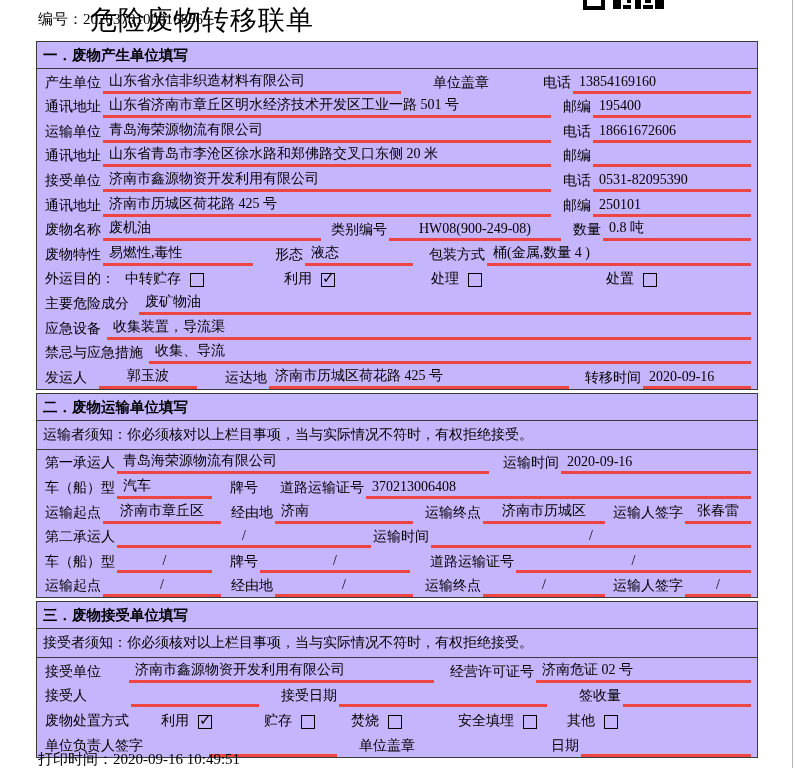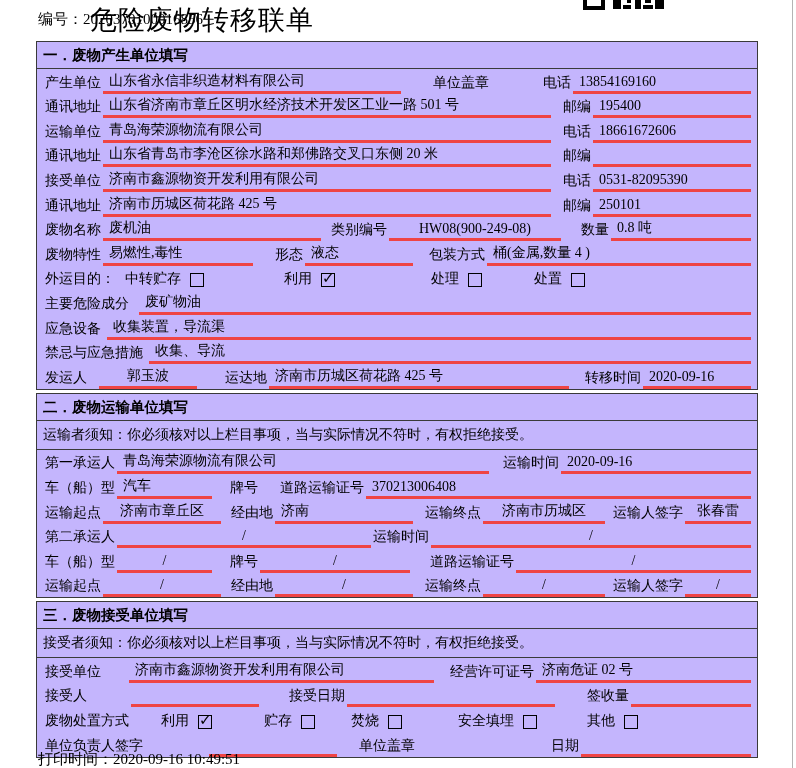--- a/index.html
+++ b/index.html
@@ -100,21 +100,21 @@
       <span class="v grow">济南市历城区荷花路 425 号</span>
       <span class="lab" style="margin-left:10px">邮编</span>
       <span class="v" style="width:158px">250101</span>
     </div>
 
     <div class="row">
       <span class="lab">废物名称</span>
       <span class="v" style="width:218px">废机油</span>
       <span class="lab" style="margin-left:8px">类别编号</span>
       <span class="v ctr" style="width:172px">HW08(900-249-08)</span>
-      <span class="lab" style="margin-left:18px">数量</span>
+      <span class="lab" style="margin-left:10px">数量</span>
       <span class="v grow">0.8 吨</span>
     </div>
 
     <div class="row">
       <span class="lab">废物特性</span>
       <span class="v" style="width:150px">易燃性,毒性</span>
       <span class="lab" style="margin-left:20px">形态</span>
       <span class="v" style="width:108px">液态</span>
       <span class="lab" style="margin-left:14px">包装方式</span>
       <span class="v grow">桶(金属,数量 4 )</span>
@@ -127,21 +127,21 @@
         <span class="cb" data-checked="false"></span>
       </span>
       <span class="opt" style="margin-left:76px">
         <span class="lab">利用</span>
         <span class="cb" data-checked="true"></span>
       </span>
       <span class="opt" style="margin-left:92px">
         <span class="lab">处理</span>
         <span class="cb" data-checked="false"></span>
       </span>
-      <span class="opt" style="margin-left:48px">
+      <span class="opt" style="margin-left:120px">
         <span class="lab">处置</span>
         <span class="cb" data-checked="false"></span>
       </span>
     </div>
 
     <div class="row">
       <span class="lab">主要危险成分</span>
       <span class="v grow" style="margin-left:8px">废矿物油</span>
     </div>
 
@@ -236,21 +236,21 @@
     <div class="row">
       <span class="lab">接受单位</span>
       <span class="v" style="width:305px;margin-left:26px">济南市鑫源物资开发利用有限公司</span>
       <span class="lab" style="margin-left:14px">经营许可证号</span>
       <span class="v grow">济南危证 02 号</span>
     </div>
 
     <div class="row">
       <span class="lab">接受人</span>
       <span class="v" style="width:128px;margin-left:42px"></span>
-      <span class="lab" style="margin-left:28px">接受日期</span>
+      <span class="lab" style="margin-left:20px">接受日期</span>
       <span class="v" style="width:208px"></span>
       <span class="lab" style="margin-left:30px">签收量</span>
       <span class="v grow"></span>
     </div>
 
     <div class="row">
       <span class="lab">废物处置方式</span>
       <span class="opt" style="margin-left:28px">
         <span class="lab">利用</span>
         <span class="cb" data-checked="true"></span>
@@ -260,21 +260,21 @@
         <span class="cb" data-checked="false"></span>
       </span>
       <span class="opt" style="margin-left:32px">
         <span class="lab">焚烧</span>
         <span class="cb" data-checked="false"></span>
       </span>
       <span class="opt" style="margin-left:52px">
         <span class="lab">安全填埋</span>
         <span class="cb" data-checked="false"></span>
       </span>
-      <span class="opt" style="margin-left:46px">
+      <span class="opt" style="margin-left:26px">
         <span class="lab">其他</span>
         <span class="cb" data-checked="false"></span>
       </span>
     </div>
 
     <div class="row">
       <span class="lab">单位负责人签字</span>
       <span class="v" style="width:128px;margin-left:64px"></span>
       <span class="lab" style="margin-left:20px">单位盖章</span>
       <span class="lab" style="margin-left:132px">日期</span>

